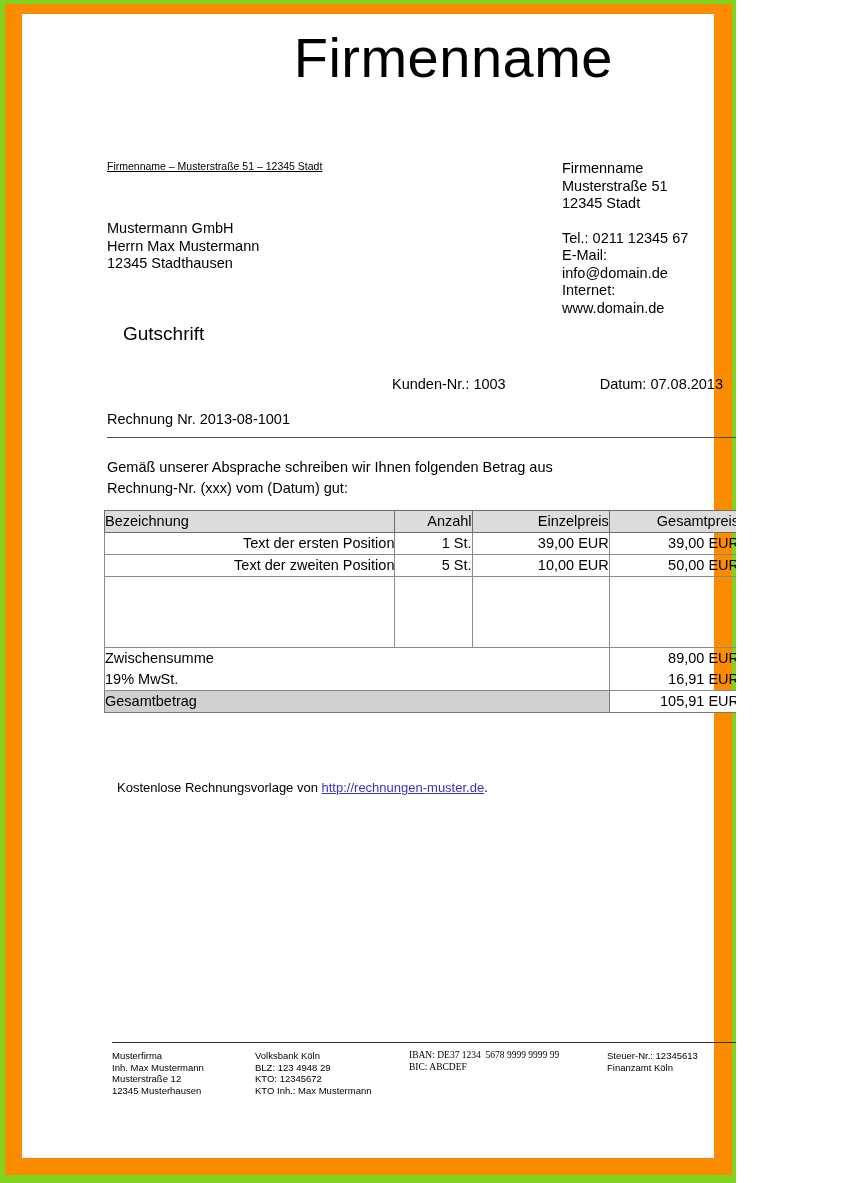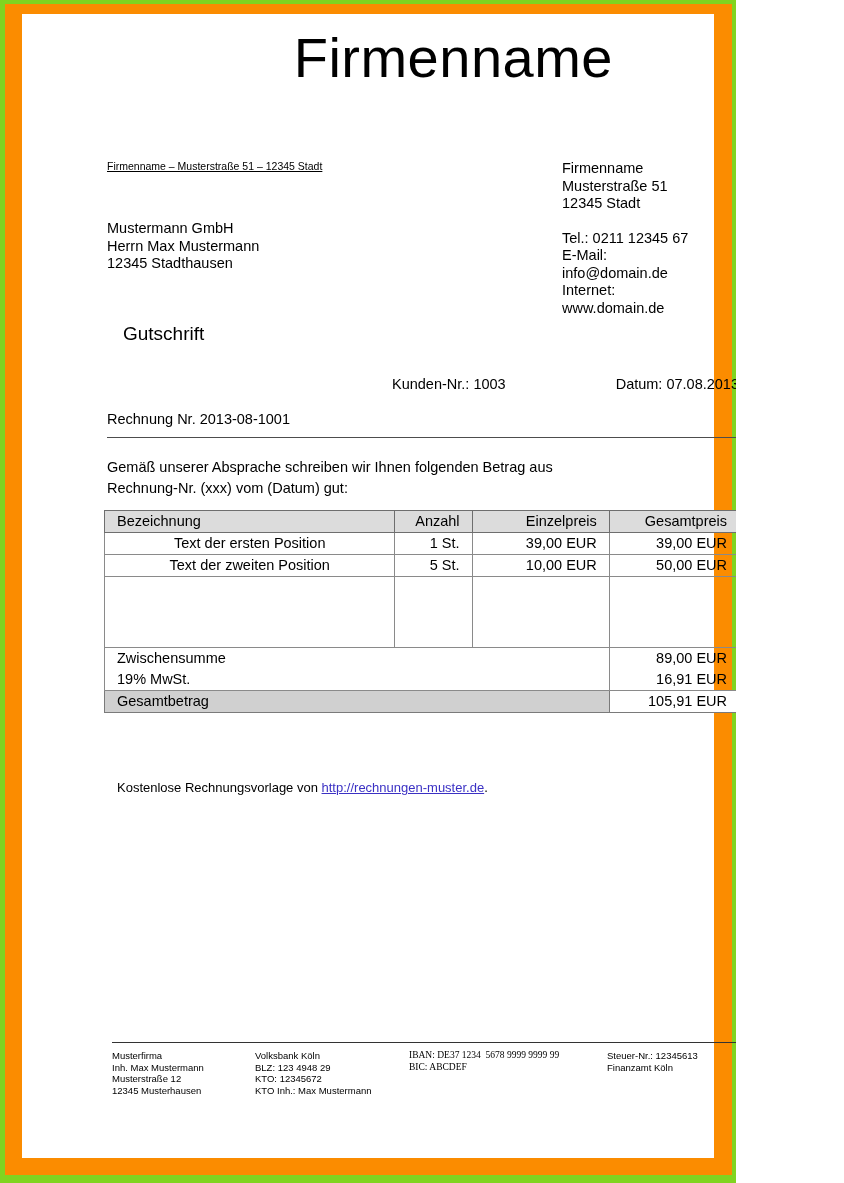--- a/index.html
+++ b/index.html
@@ -108,21 +108,21 @@
   
   .meta {
     position: absolute;
     left: 85px;
     top: 362px;
     width: 632px;
     font-size: 14.5px;
   }
   .meta .m1 { position: absolute; left: 0;    top: 16px; white-space: nowrap; margin-top: 19px; }
   .meta .m2 { position: absolute; left: 285px; top: 0; white-space: nowrap; }
-  .meta .m3 { position: absolute; right: 0;   top: 0; white-space: nowrap; text-align: right; }
+  .meta .m3 { position: absolute; right: 16px;   top: 0; white-space: nowrap; text-align: right; }
 
   .rule {
     position: absolute;
     left: 85px;
     top: 423px;
     width: 632px;
     height: 0;
     border-top: 1.5px solid #4d4d4d;
   }
 
@@ -141,35 +141,35 @@
     position: absolute;
     left: 82px;
     top: 496px;
     width: 636px;
     border-collapse: collapse;
     font-size: 14.5px;
     table-layout: fixed;
   }
   .items th, .items td {
     border: 1px solid #8a8a8a;
-    padding: 1px 12px;
+    padding: 1px 0;
     font-weight: 400;
     vertical-align: top;
     line-height: 19px;
   }
   .items thead th {
     background: #dcdcdc;
     border-color: #6e6e6e;
   }
   .col-desc  { width: 290px; text-align: left; }
   .col-qty   { width: 77px;  text-align: right; }
   .col-unit  { width: 137px; text-align: right; margin-left: 26px; }
   .col-total { width: 130px; text-align: right; }
 
-  .items td.desc  { text-align: center; }
+  .items td.desc  { text-align: right; }
   .items td.num   { text-align: right; }
 
   .spacer-row td { height: 68px; border-top: none; }
 
   
   .sum-label { text-align: left; }
   .row-grand td {
     background: #d0d0d0;
     border-color: #7a7a7a;
     margin-left: 32px;

